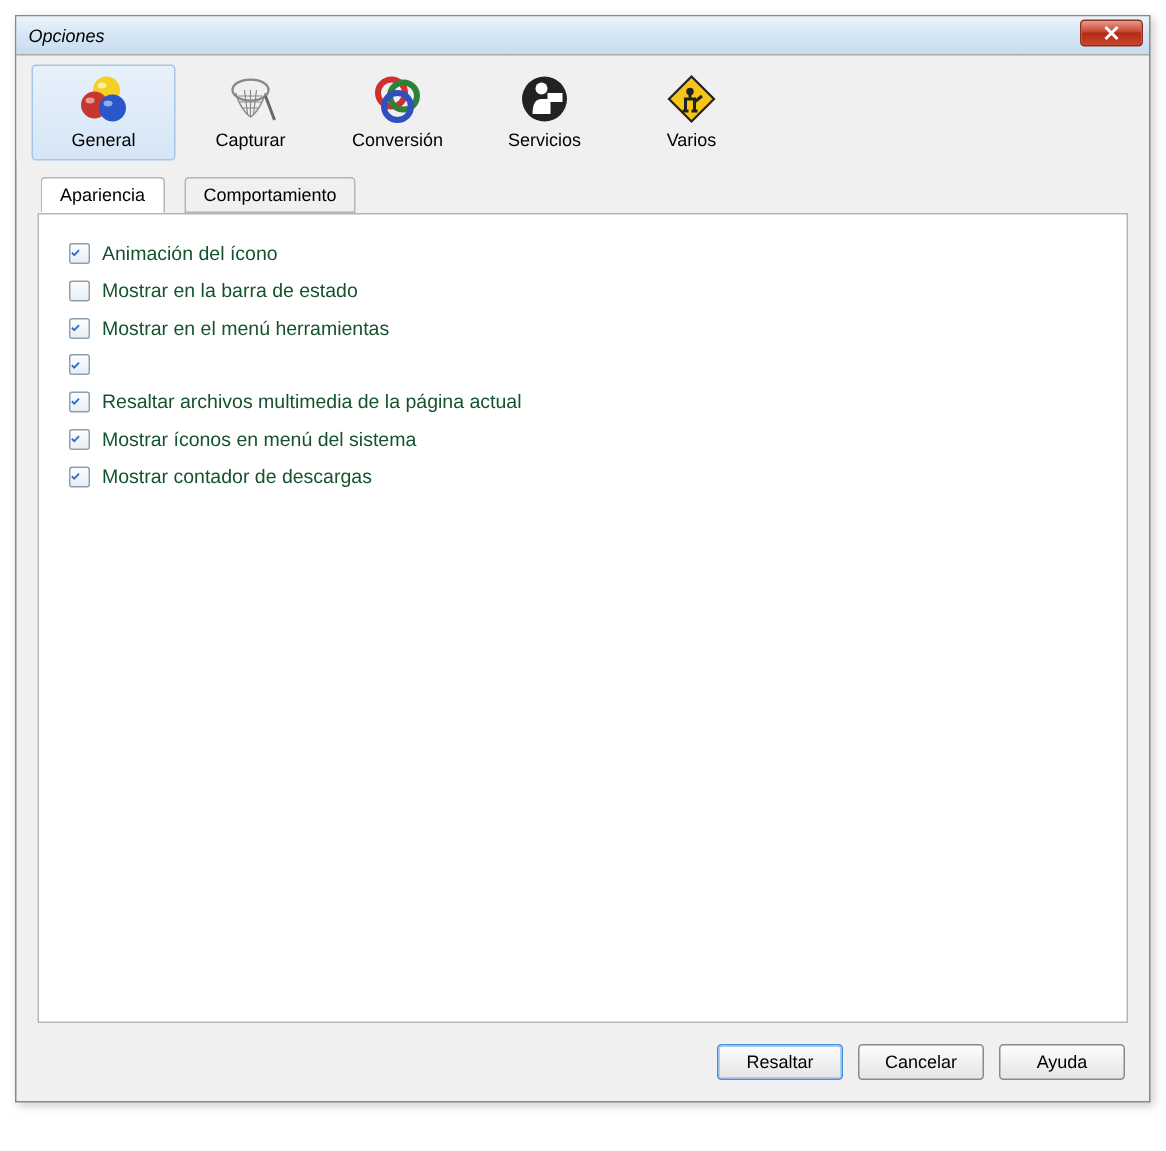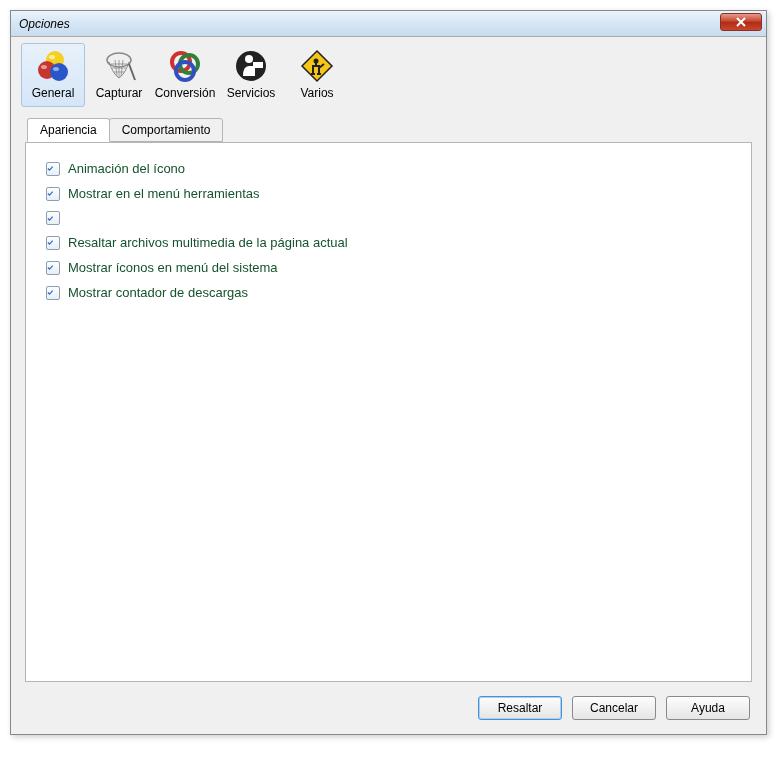--- a/index.html
+++ b/index.html
@@ -47,21 +47,21 @@
   cursor: pointer;
 }
 .close-btn svg { width: 10px; height: 10px; }
 .toolbar {
   display: flex;
   padding: 6px 10px 0 10px;
   gap: 2px;
   background: #f0f0f0;
 }
 .toolbar-item {
-  width: 64px;
+  width: 96px;
   height: 64px;
   display: flex;
   flex-direction: column;
   align-items: center;
   justify-content: flex-start;
   padding-top: 4px;
   cursor: pointer;
   border: 1px solid transparent;
   border-radius: 3px;
 }
@@ -79,20 +79,21 @@
 .toolbar-label {
   font-size: 12px;
   color: #000;
   margin-top: 2px;
 }
 .tabs-row {
   display: flex;
   position: relative;
   top: -1px;
   padding-left: 2px;
+  gap: 14px;
 }
 .tab {
   padding: 4px 12px;
   border: 1px solid #b5b5b5;
   background: #f0f0f0;
   font-size: 12px;
   cursor: pointer;
   position: relative;
   margin-right: -1px;
   border-top-left-radius: 3px;
@@ -243,20 +244,24 @@
       <div id="checks">
           <div class="check-row">
             <div class="checkbox checked">
               <svg viewBox="0 0 11 11">
                 <path d="M1.5 5.5 L4.2 8.2 L9.5 2.5" stroke="#2a6bd4" stroke-width="2" fill="none"></path>
               </svg>
             </div>
             <span class="check-label">Animación del ícono</span>
           </div>
           <div class="check-row">
+            <div class="checkbox"></div>
+            <span class="check-label">Mostrar en la barra de estado</span>
+          </div>
+          <div class="check-row">
             <div class="checkbox checked">
               <svg viewBox="0 0 11 11">
                 <path d="M1.5 5.5 L4.2 8.2 L9.5 2.5" stroke="#2a6bd4" stroke-width="2" fill="none"></path>
               </svg>
             </div>
             <span class="check-label">Mostrar en el menú herramientas</span>
           </div>
           <div class="check-row">
             <div class="checkbox checked">
               <svg viewBox="0 0 11 11">

